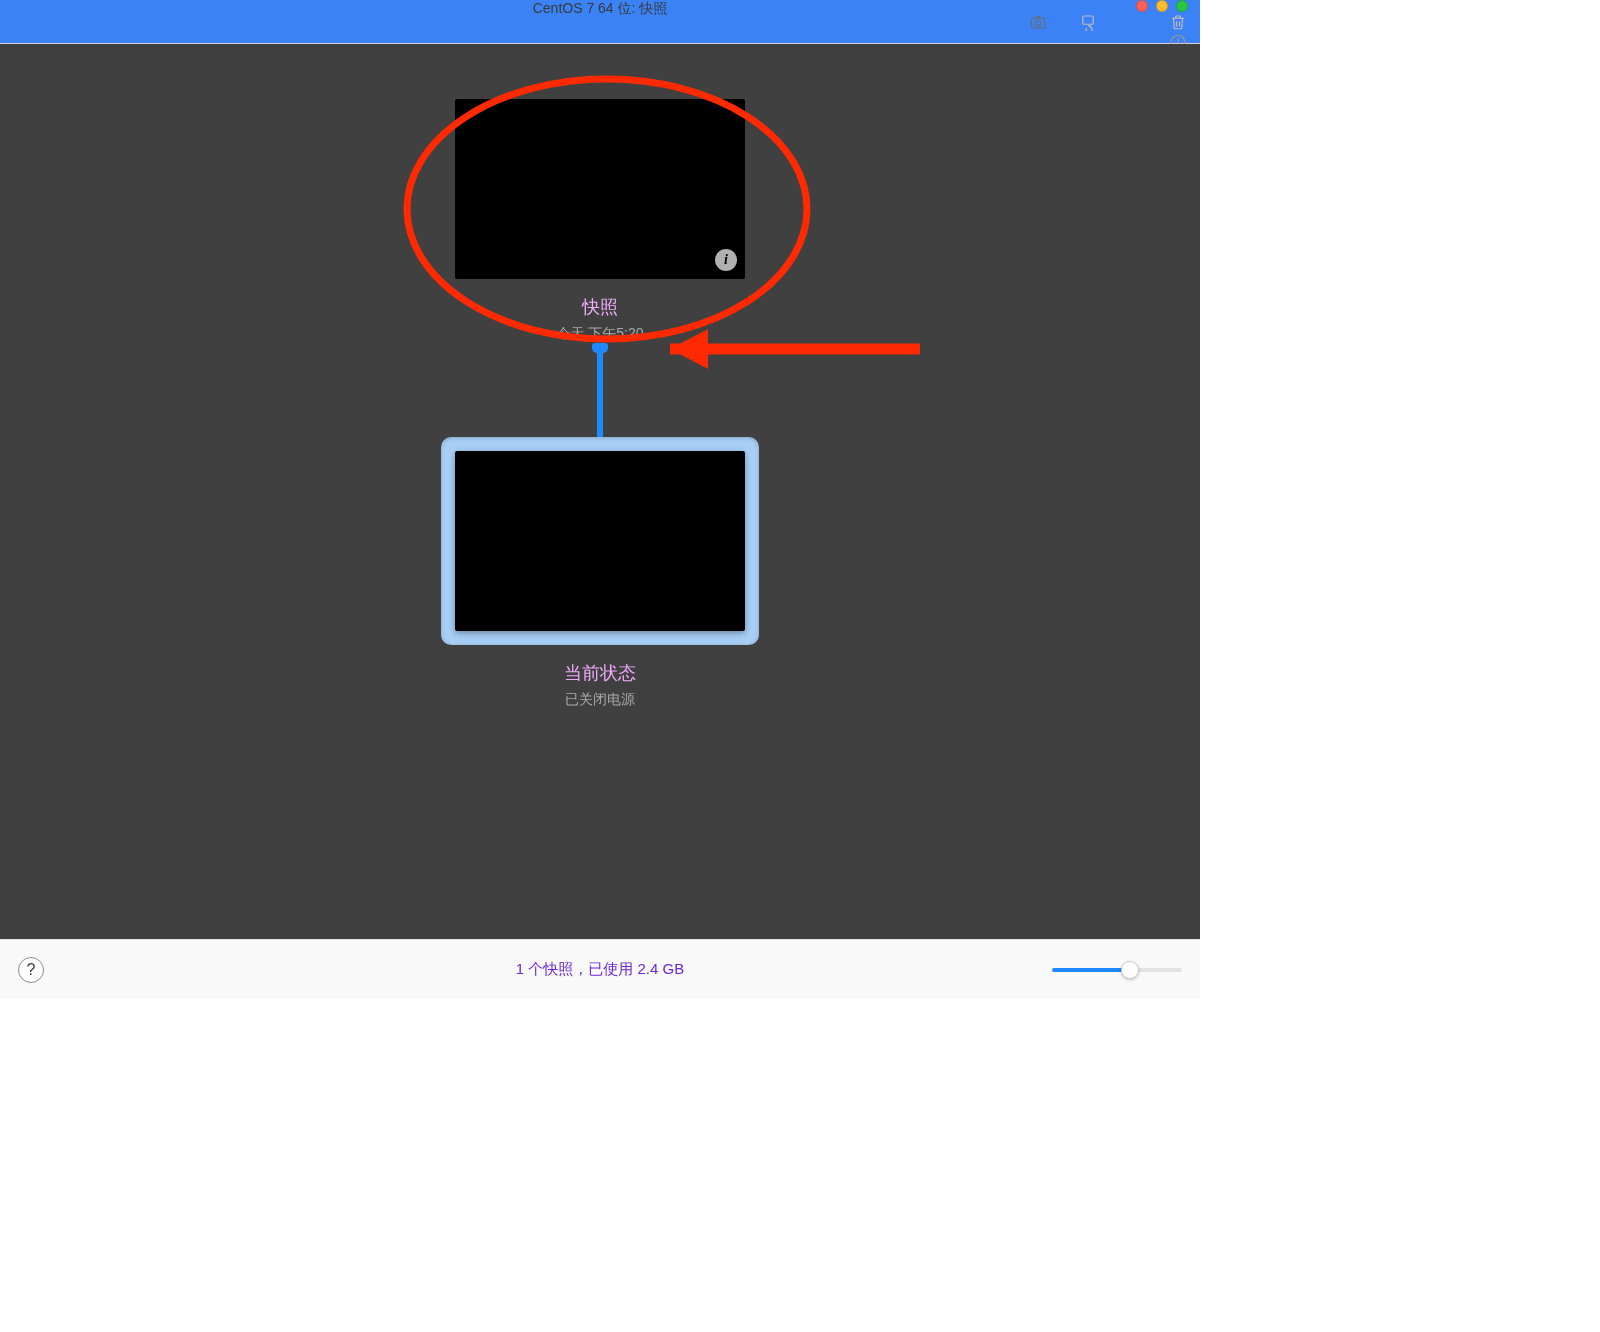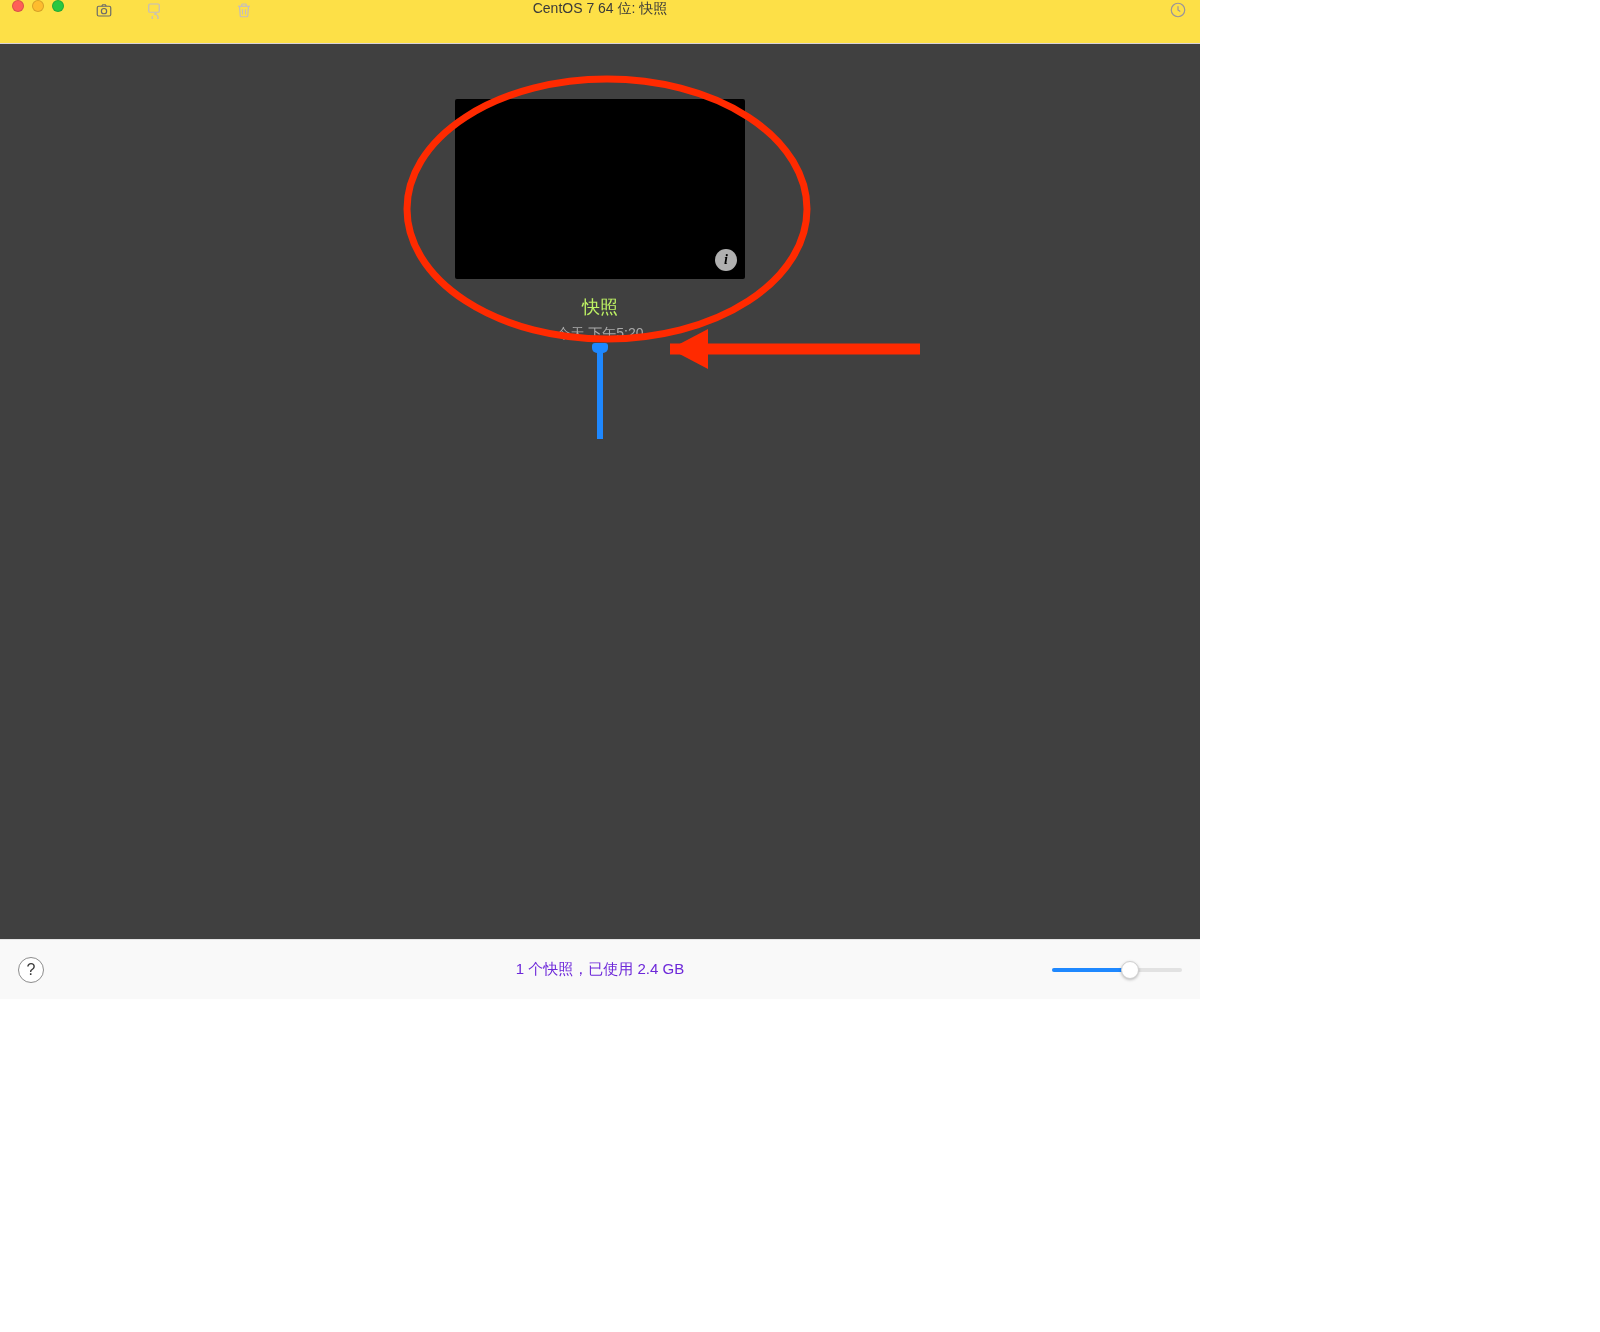--- a/index.html
+++ b/index.html
@@ -8,26 +8,27 @@
       background: #ffffff;
       width: 1200px;
       height: 999px;
       overflow: hidden;
       position: relative;
     }
 
     
     .titlebar {
       height: 44px;
-      background: #fde047;
-      display: flex;
-      align-items: flex-start;
+      background: #3b82f6;
+      display: flex;
+      align-items: flex-end;
       padding: 0 12px;
       position: relative;
       border-bottom: 1px solid #d9d3d9;
+      flex-direction: column;
     }
     .traffic-lights {
       display: flex;
       gap: 8px;
       align-items: center;
     }
     .light { width: 12px; height: 12px; border-radius: 50%; }
     .light.red { background: #ff5f57; border: 0.5px solid rgba(0,0,0,0.15); }
     .light.yellow { background: #febc2e; border: 0.5px solid rgba(0,0,0,0.15); }
     .light.green { background: #28c840; border: 0.5px solid rgba(0,0,0,0.15); }
@@ -99,21 +100,21 @@
       background: #b0b0b0;
       display: flex; align-items: center; justify-content: center;
       color: #000;
       font-family: serif;
       font-weight: bold;
       font-style: italic;
       font-size: 14px;
       cursor: pointer;
     }
     .snap-title {
-      color: #bef264;
+      color: #f0abfc;
       font-size: 18px;
       margin-top: 16px;
     }
     .snap-sub {
       color: #a9a9a9;
       font-size: 14px;
       margin-top: 6px;
     }
 
     
@@ -272,20 +273,27 @@
       <div class="thumb">
         <div class="info-badge">i</div>
       </div>
     </div>
     <div class="snap-title">快照</div>
     <div class="snap-sub">今天 下午5:20</div>
   </div>
 
   <div class="connector"></div>
 
+  <div class="snap-node">
+    <div class="current-wrap">
+      <div class="thumb"></div>
+    </div>
+    <div class="snap-title">当前状态</div>
+    <div class="snap-sub">已关闭电源</div>
+  </div>
 
 </div>
 
 <div class="statusbar">
   <div class="help-btn">?</div>
   <div class="status-text">1 个快照，已使用 2.4 GB</div>
   <div class="zoom-slider">
     <div class="zoom-track"></div>
     <div class="zoom-fill"></div>
     <div class="zoom-thumb"></div>

